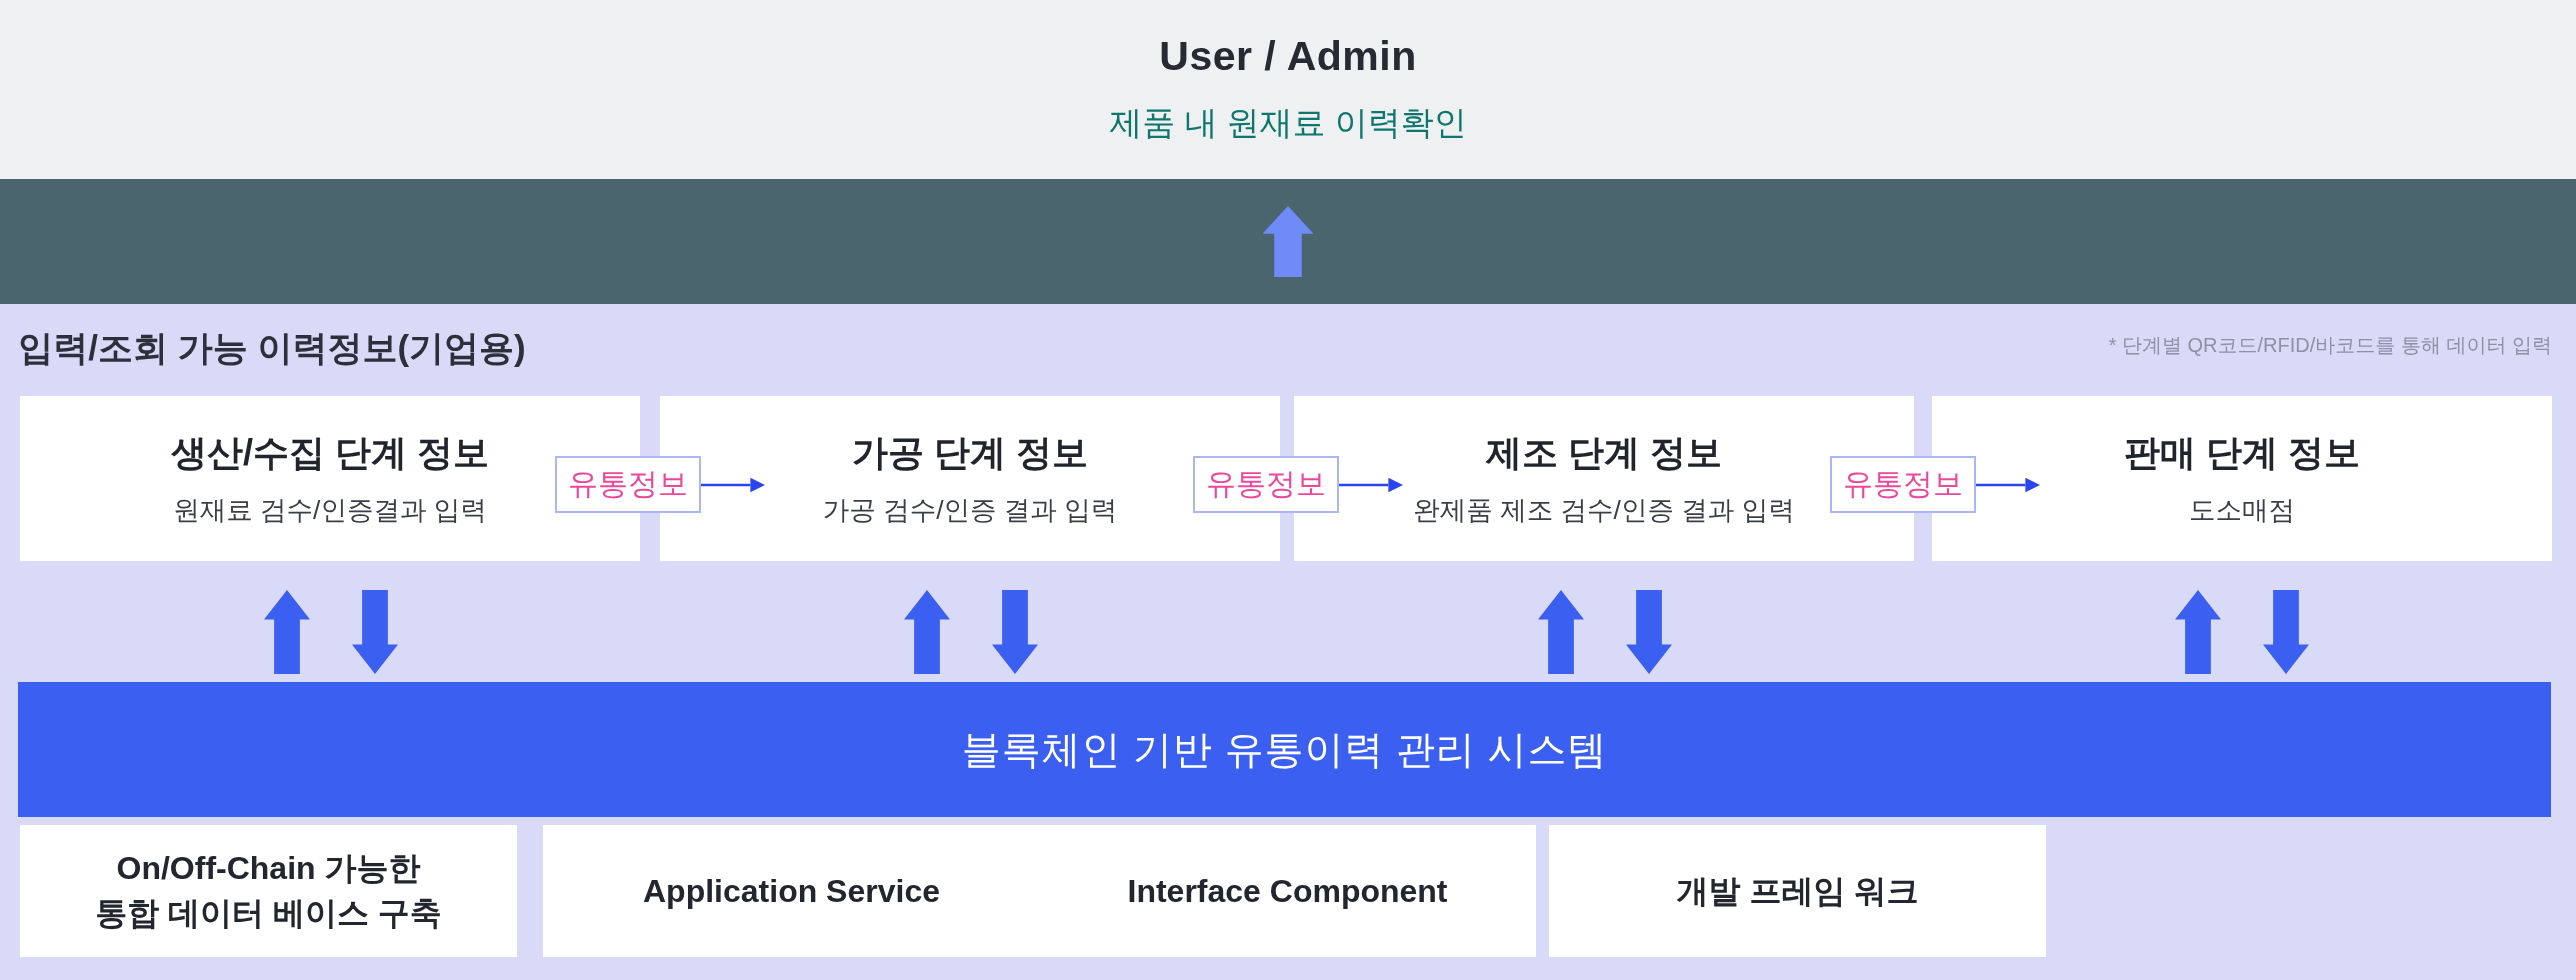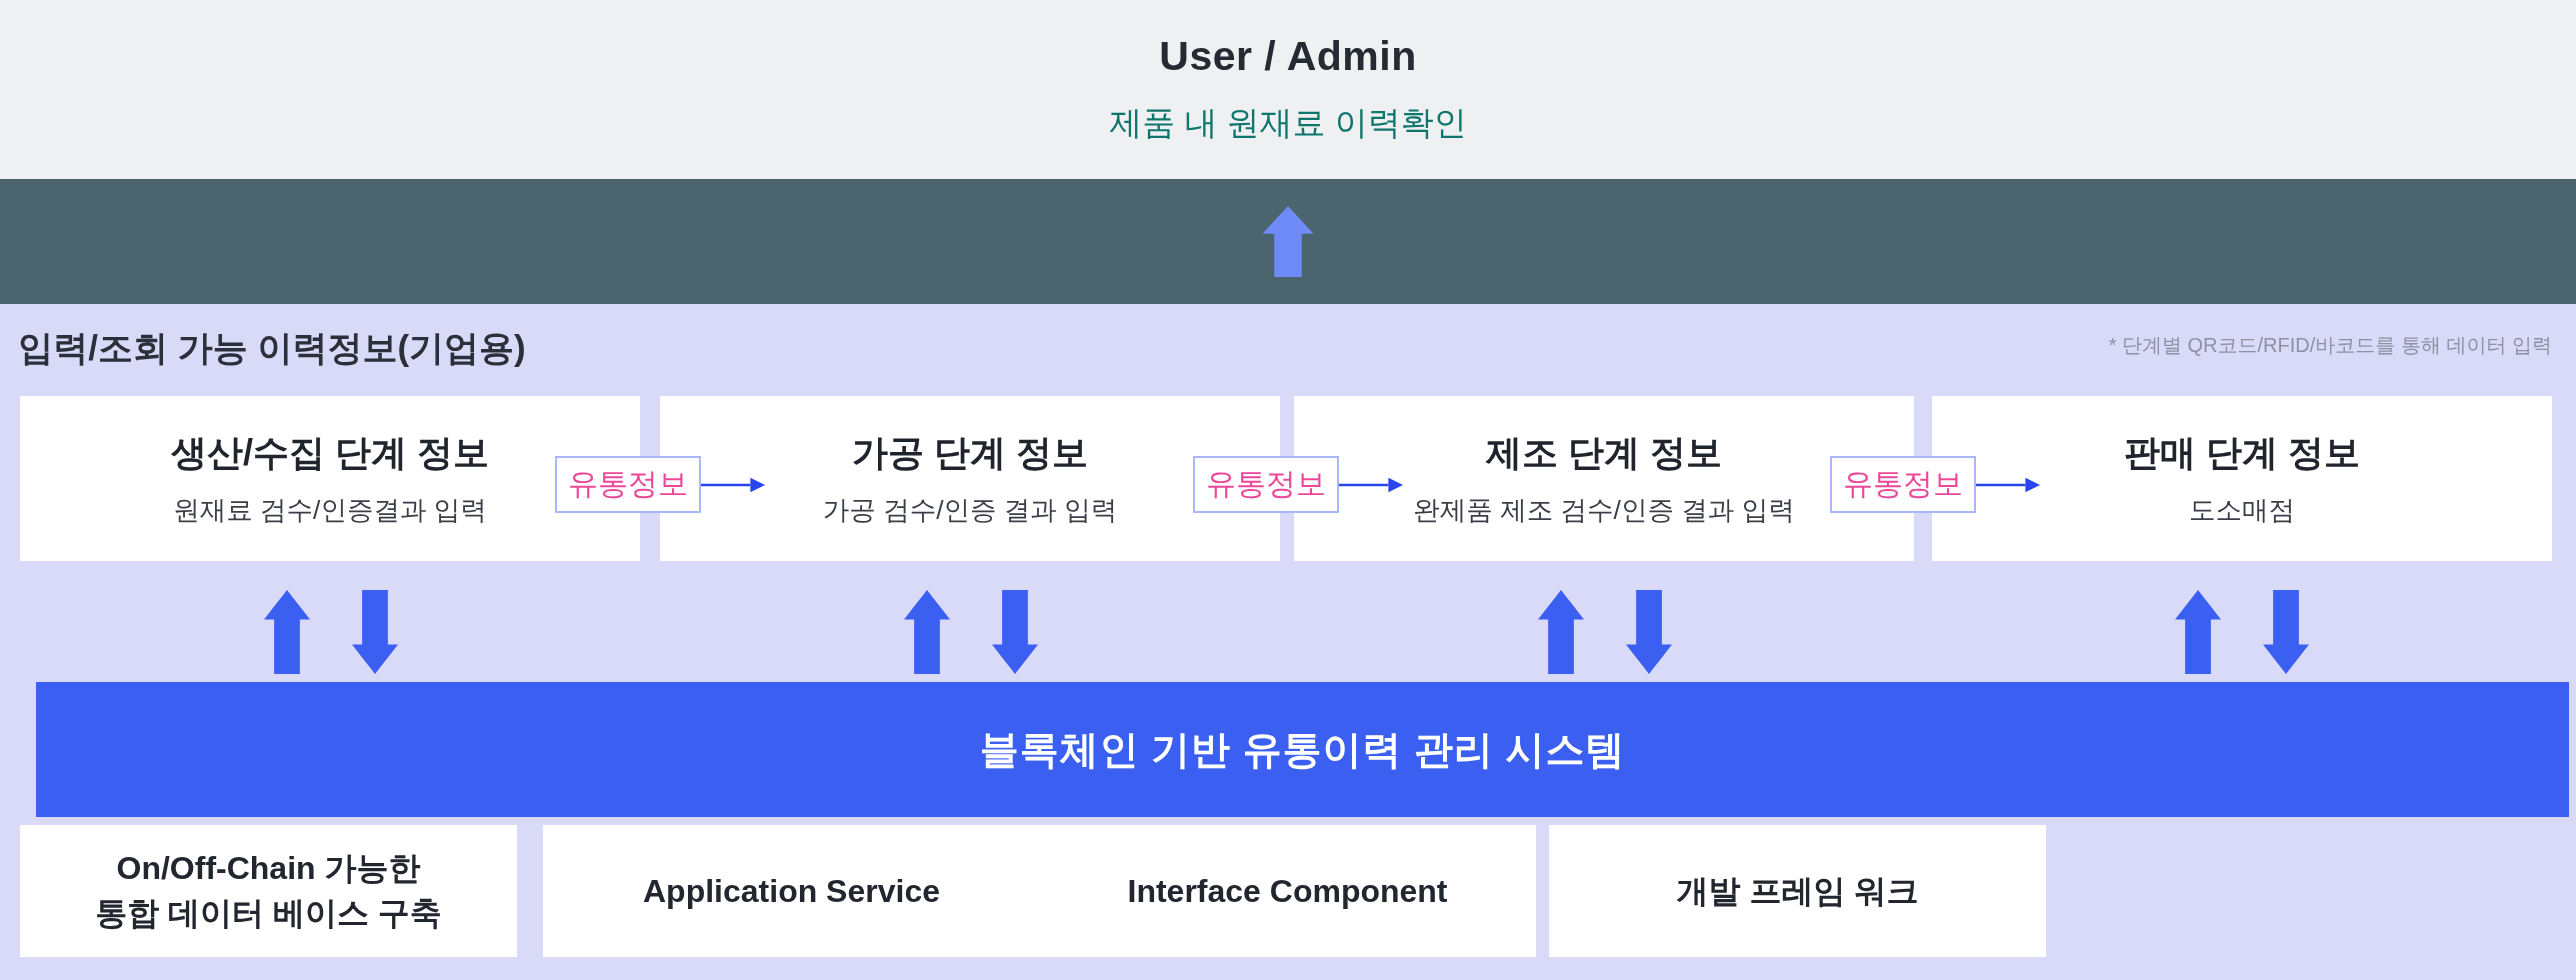--- a/index.html
+++ b/index.html
@@ -91,25 +91,25 @@
   .arrow-pair.p2 { left: 1538px; }
   .arrow-pair.p3 { left: 2175px; }
   .arrow-vert {
     width: 46px; height: 84px;
     background: #3b5ff1;
     clip-path: polygon(50% 0%, 100% 35%, 78% 35%, 78% 100%, 22% 100%, 22% 35%, 0% 35%);
   }
   .arrow-vert.down { transform: rotate(180deg); }
 
   .blockchain-bar {
-    position: absolute; left: 36px; top: 377px;
+    position: absolute; left: 18px; top: 377px;
     width: 2533px; height: 135px;
     background: #3b5ff1;
     display: flex; align-items: center; justify-content: center;
-    font-size: 39px; font-weight: bold; color: #ffffff;
+    font-size: 39px; font-weight: normal; color: #ffffff;
     letter-spacing: 0.9px;
   }
 
   .component-box {
     position: absolute; top: 520px; height: 132px; width: 497px;
     background: #ffffff;
     display: flex; align-items: center; justify-content: center;
     text-align: center;
   }
   .component-box.b0 { left: 20px; }

